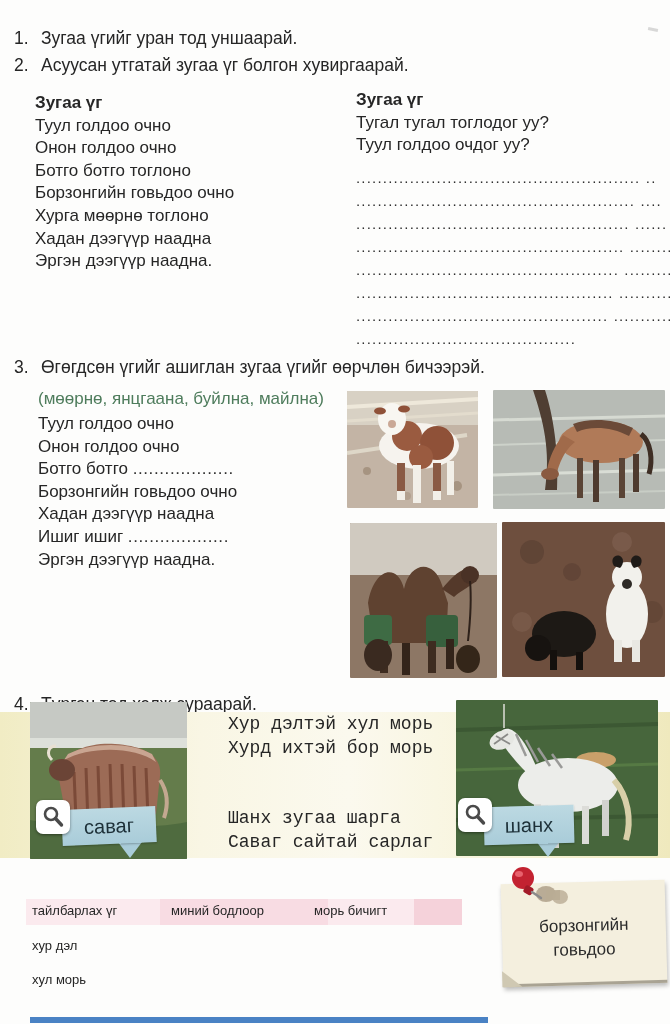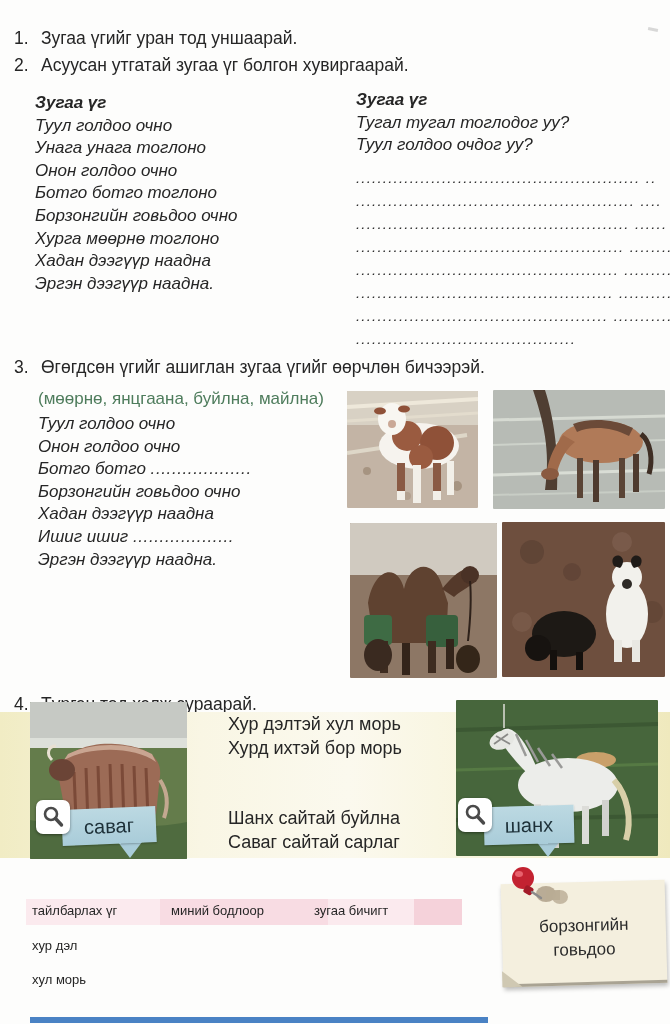--- a/index.html
+++ b/index.html
@@ -4,31 +4,31 @@
 <style>
   html,body{margin:0;padding:0;background:#ffffff;}
   .page{
     position:relative;width:670px;height:1024px;overflow:hidden;
     background:#fdfdfc;
     font-family:"Liberation Sans", sans-serif;
     color:var(--ink,#262626);
   }
   .exrow{position:absolute;display:flex;gap:9px;font-size:17.5px;}
   .exrow .num{min-width:18px;}
-  .list{position:absolute;font-size:17px;line-height:22.6px;white-space:nowrap;font-style:italic;}
+  .list{position:absolute;font-size:17px;line-height:22.6px;white-space:nowrap;}
   .list .hdr{font-weight:bold;}
   .grn{color:var(--green-inline,#7a9e86);}
   .bank{position:absolute;font-size:17px;color:var(--green-text,#4e7c5c);white-space:nowrap;}
   .dotline{font-size:15px;letter-spacing:1.2px;line-height:23px;color:#2e2e2e;white-space:nowrap;}
   .dots-inline{letter-spacing:.6px;color:#2e2e2e;}
   .photo{position:absolute;overflow:hidden;border-radius:1px;}
   .photo svg{display:block;}
   .band{position:absolute;left:0;top:712px;width:670px;height:146px;
     background:linear-gradient(90deg,#f1ecc4 0%,#f9f6e4 30%,#fbf9ee 52%,#f7f3d8 78%,#efe9bd 100%);}
-  .rhyme{position:absolute;font-size:18px;line-height:24px;white-space:nowrap;}
+  .rhyme{position:absolute;font-size:18px;line-height:24px;white-space:nowrap;font-family:Liberation Mono, monospace;}
   .magbox{position:absolute;width:34px;height:34px;background:#fff;border-radius:7px;
     box-shadow:0 1px 3px rgba(0,0,0,.45);display:flex;align-items:center;justify-content:center;z-index:6;}
   .ribbon{position:absolute;background:linear-gradient(180deg,#bcd9e2,var(--ribbon-blue,#a9ccd9));
     color:#1d3038;font-size:20px;display:flex;align-items:center;justify-content:center;
     z-index:5;box-shadow:0 1px 2px rgba(0,0,0,.25);}
   .ribbon.l{transform:rotate(-2.5deg);}
   .ribbon.r{transform:rotate(-1.5deg);}
   .ribtail{position:absolute;width:0;height:0;z-index:4;
     border-left:12px solid transparent;border-right:12px solid transparent;
     border-top:16px solid var(--ribbon-blue,#a9ccd9);}
@@ -58,21 +58,20 @@
   </div>
 
   <div class="exrow" style="left:14px;top:55px;">
     <span class="num">2.</span>
     <span>Асуусан утгатай зугаа үг болгон хувиргаарай.</span>
   </div>
 
   <div class="list" style="left:35px;top:92px;">
     <div class="hdr">Зугаа үг</div>
     <div>Туул голдоо очно</div>
-    <div>Унага унага тоглоно</div>
     <div>Онон голдоо очно</div>
     <div>Ботго ботго тоглоно</div>
     <div>Борзонгийн говьдоо очно</div>
     <div>Хурга мөөрнө тоглоно</div>
     <div>Хадан дээгүүр наадна</div>
     <div>Эргэн дээгүүр наадна.</div>
   </div>
 
   <div class="list" style="left:356px;top:89px;">
     <div class="hdr">Зугаа үг</div>
@@ -249,21 +248,21 @@
       <path d="M158,80 C172,96 176,120 170,140" stroke="#d8cfa8" stroke-width="6" fill="none"></path>
       <line x1="48" y1="28" x2="48" y2="4" stroke="#b8c0b0" stroke-width="2"></line>
     </svg>
   </div>
 
   <div class="rhyme" style="left:228px;top:712px;z-index:3;">
     <div>Хур дэлтэй хул морь</div>
     <div>Хурд ихтэй бор морь</div>
   </div>
   <div class="rhyme" style="left:228px;top:806px;z-index:3;">
-    <div>Шанх сайтай буйлна</div>
+    <div>Шанх зугаа шарга</div>
     <div>Саваг сайтай сарлаг</div>
   </div>
 
   <div class="magbox" style="left:36px;top:800px;">
     <svg width="24" height="24" viewBox="0 0 24 24">
       <circle cx="10" cy="9" r="6" fill="none" stroke="#4a4a4a" stroke-width="2.6"></circle>
       <line x1="14.5" y1="13.5" x2="20.5" y2="20" stroke="#4a4a4a" stroke-width="3.4" stroke-linecap="round"></line>
     </svg>
   </div>
   <div class="ribbon l" style="left:62px;top:808px;width:94px;height:36px;">
@@ -281,21 +280,21 @@
     <span>шанх</span>
   </div>
   <div class="ribtail" style="left:536px;top:841px;"></div>
 
   <div class="pink" style="left:26px;top:899px;width:436px;background:#fbeaee;"></div>
   <div class="pink" style="left:160px;top:899px;width:168px;background:var(--pink-highlight,#f8dce3);"></div>
   <div class="pink" style="left:414px;top:899px;width:48px;background:#f5d2da;"></div>
 
   <div class="vocab" style="left:32px;top:903px;">тайлбарлах үг</div>
   <div class="vocab" style="left:171px;top:903px;">миний бодлоор</div>
-  <div class="vocab" style="left:314px;top:903px;">зугаа бичигт</div>
+  <div class="vocab" style="left:314px;top:903px;">морь бичигт</div>
   <div class="vocab" style="left:32px;top:938px;">хур дэл</div>
   <div class="vocab" style="left:32px;top:972px;">хул морь</div>
 
   <div class="note">
     <div class="fold"></div>
     <div class="txt">
       <div>борзонгийн</div>
       <div>говьдоо</div>
     </div>
   </div>

